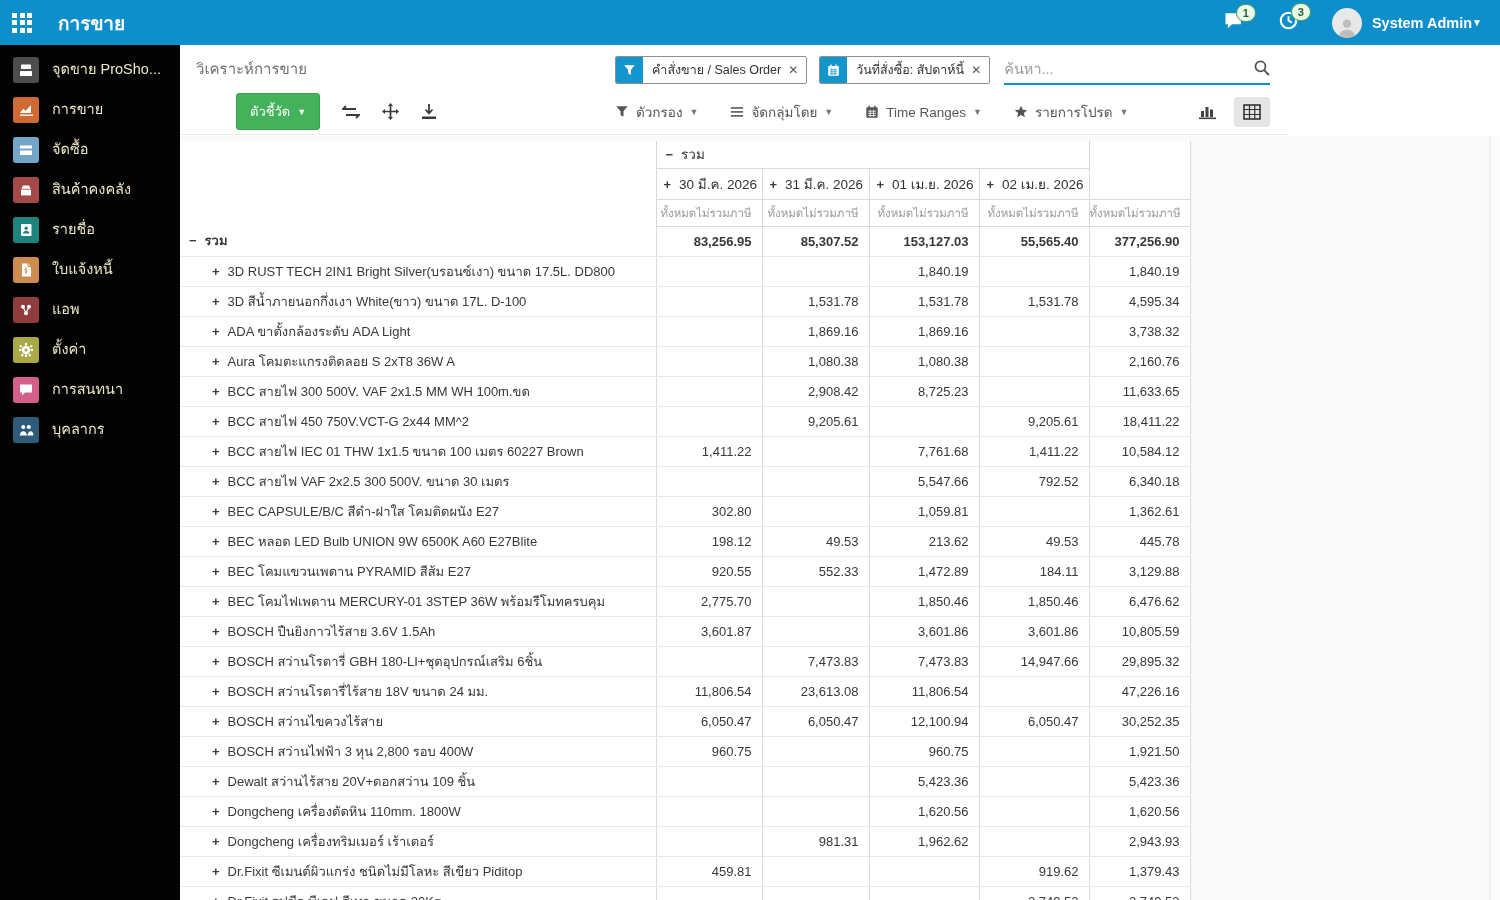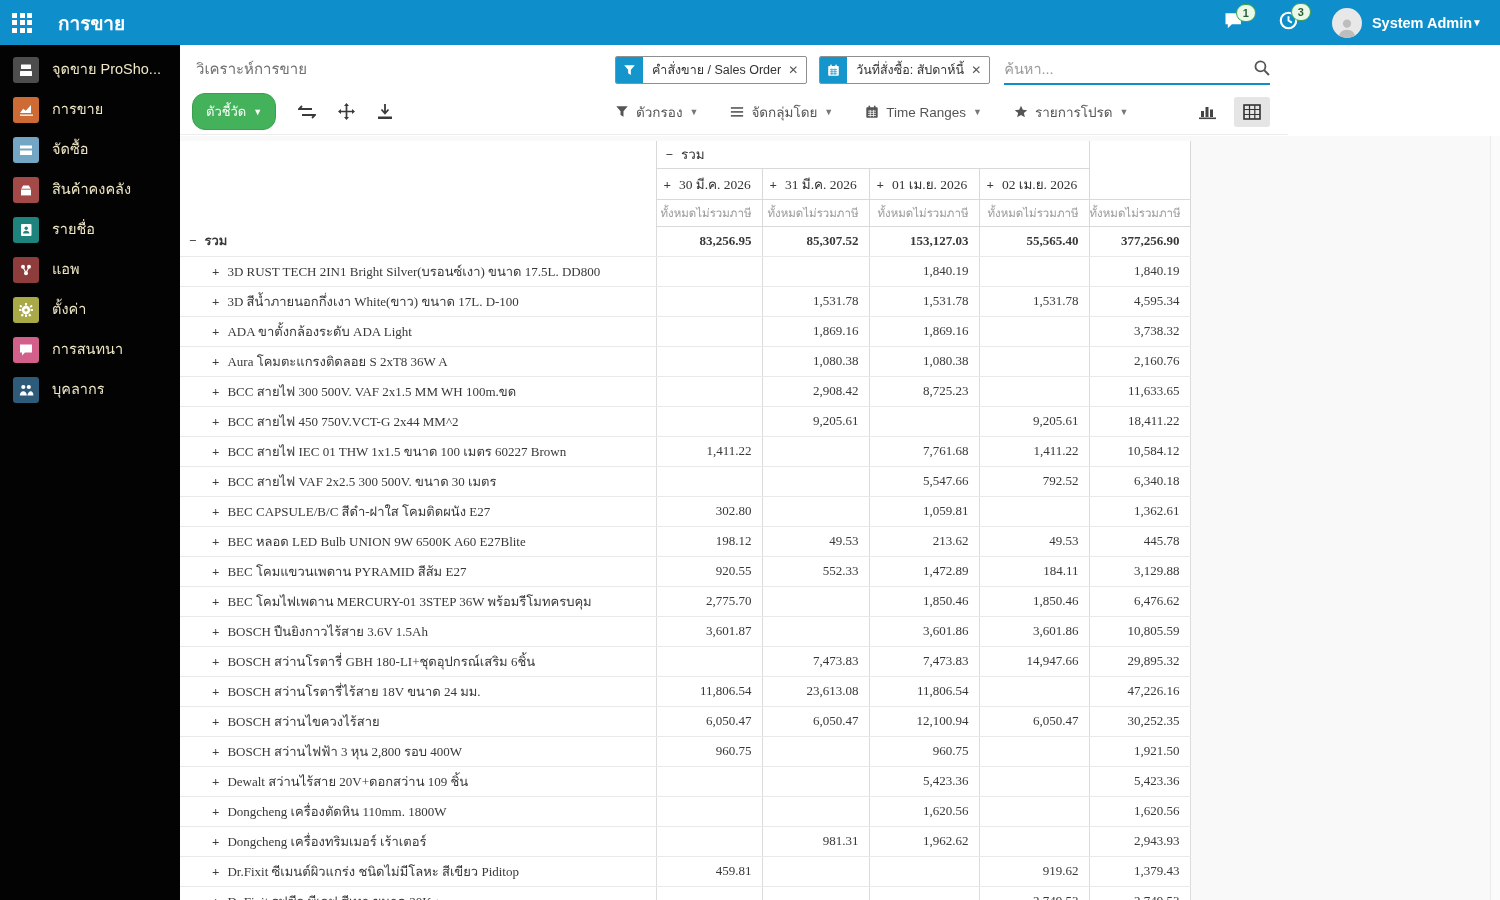--- a/index.html
+++ b/index.html
@@ -30,21 +30,21 @@
   .sb-item { display:flex; align-items:flex-start; height:40px; padding-left:13px; cursor:pointer; }
   .sb-tile { width:26px; height:26px; border-radius:3px; display:flex; align-items:center; justify-content:center; flex:0 0 26px; }
   .sb-label { color:#efe6c4; font-size:14.5px; margin-left:13px; white-space:nowrap; overflow:hidden; }
 
   
   .content { position:absolute; left:180px; top:45px; width:1108px; height:855px; background:#fff; }
   .control { position:relative; height:90px; background:#fff; border-bottom:1px solid #ececec; }
   .breadcrumb { position:absolute; left:16px; top:12px; font-size:15px; color:#707070; }
   .btn-row { position:absolute; left:12px; top:48px; display:flex; align-items:center; }
   .measures-btn { background:#44b25a; border:1px solid #3aa04e; color:#fff; font-size:13px;
-    padding:7px 13px; border-radius:13px; cursor:pointer; display:flex; align-items:center; gap:7px; }
+    padding:7px 13px; border-radius:3px; cursor:pointer; display:flex; align-items:center; gap:7px;margin-left:44px; }
   .tool-ico { margin-left:22px; cursor:pointer; display:flex; align-items:center; color:#3a3a3a; }
 
   .search-zone { position:absolute; right:18px; top:10px; width:655px; display:flex; align-items:center; }
   .facet { display:flex; align-items:stretch; border:1px solid #8f8f8f; border-radius:2px;
     background:#fff; height:28px; margin-right:12px; overflow:hidden; flex:0 0 auto; }
   .facet-ico { width:27px; background:#1496cd; display:flex; align-items:center; justify-content:center; }
   .facet-text { font-size:12.5px; color:#333; display:flex; align-items:center; padding:0 7px 0 9px; white-space:nowrap; }
   .facet-x { display:flex; align-items:center; padding-right:8px; color:#555; font-size:12px; font-weight:700; cursor:pointer; }
   .search-wrap { flex:1; display:flex; align-items:center; border-bottom:2px solid #0e8fcc; height:30px; margin-left:2px; }
   .search-wrap input { border:none; outline:none; flex:1; font-size:14.5px; color:#444;
@@ -55,21 +55,21 @@
   .menu-row { position:absolute; right:18px; top:52px; width:655px; display:flex; align-items:center; }
   .menu-item { display:flex; align-items:center; gap:7px; color:#555; font-size:13.5px;
     margin-right:32px; cursor:pointer; white-space:nowrap; }
   .menu-item .caret { color:#777; }
   .view-switch { margin-left:auto; display:flex; align-items:center; gap:8px; }
   .view-btn { width:36px; height:30px; display:flex; align-items:center; justify-content:center;
     border-radius:3px; cursor:pointer; }
   .view-btn.active { background:#e5e5e5; }
 
   
-  .table-area { position:absolute; left:0; top:91px; width:1320px; height:764px; background:#f9f9f9; overflow:hidden;font-family:Liberation Serif, serif; }
+  .table-area { position:absolute; left:0; top:91px; width:1320px; height:764px; background:#f9f9f9; overflow:hidden; }
   .vscroll { position:absolute; right:0; top:0; width:10px; height:100%; background:#fbfbfb; border-left:1px solid #ececec; }
   table.pivot { border-collapse:collapse; table-layout:fixed; width:1010px; background:#fff; margin-top:5px; }
   .pivot th, .pivot td { font-weight:400; }
   .pivot thead th { border-right:1px solid #d9d9d9; border-bottom:1px solid #d9d9d9; background:#fff; }
   .pv-corner { border-right:1px solid #d9d9d9 !important; border-bottom:none !important; }
   .pv-group { text-align:left; font-size:13.5px; color:#333; height:27px; padding-left:9px; cursor:pointer; }
   .pv-date { text-align:left; font-size:13.5px; color:#333; height:31px; padding-left:7px; cursor:pointer; white-space:nowrap; }
   .pv-measure { text-align:right; font-size:11.5px; color:#9a9a9a; height:27px; padding-right:10px;
     white-space:nowrap; overflow:hidden; cursor:pointer; }
   .pm { font-weight:700; color:#3c3c3c; margin-right:8px; font-size:13px; }
@@ -163,20 +163,30 @@
     </div>
     <div class="sb-item">
       <span class="sb-tile" style="background:#1f837d;color:#1f837d">
         <svg width="16" height="16" viewBox="0 0 16 16">
           <rect x="3" y="2" width="10.5" height="12" rx="1" fill="#fff"></rect>
           <circle cx="8.2" cy="6.2" r="1.7" fill="currentColor"></circle>
           <path d="M5 11.6c0-1.8 1.4-2.8 3.2-2.8s3.2 1 3.2 2.8z" fill="currentColor"></path>
         </svg>
       </span>
       <span class="sb-label">รายชื่อ</span>
+    </div>
+    <div class="sb-item">
+      <span class="sb-tile" style="background:#cd8b4d;color:#cd8b4d">
+        <svg width="16" height="16" viewBox="0 0 16 16">
+          <path d="M4 1.5h6l3 3v10H4z" fill="#fff"></path>
+          <path d="M10 1.5v3h3" fill="none" stroke="currentColor" stroke-width="1"></path>
+          <path d="M8 5.5v6M6.6 9.8c.3.8 2.5.9 2.6-.2.1-1-2.4-.9-2.4-2 0-1 2-1 2.4-.3" stroke="currentColor" stroke-width="0.9" fill="none"></path>
+        </svg>
+      </span>
+      <span class="sb-label">ใบแจ้งหนี้</span>
     </div>
     <div class="sb-item">
       <span class="sb-tile" style="background:#8e3c3c;color:#8e3c3c">
         <svg width="16" height="16" viewBox="0 0 16 16">
           <path d="M5 5l3 6 3-6" fill="none" stroke="#fff" stroke-width="1.2"></path>
           <circle cx="5" cy="4.8" r="2" fill="#fff"></circle>
           <circle cx="11" cy="4.8" r="2" fill="#fff"></circle>
           <circle cx="8" cy="11.2" r="2" fill="#fff"></circle>
         </svg>
       </span>

